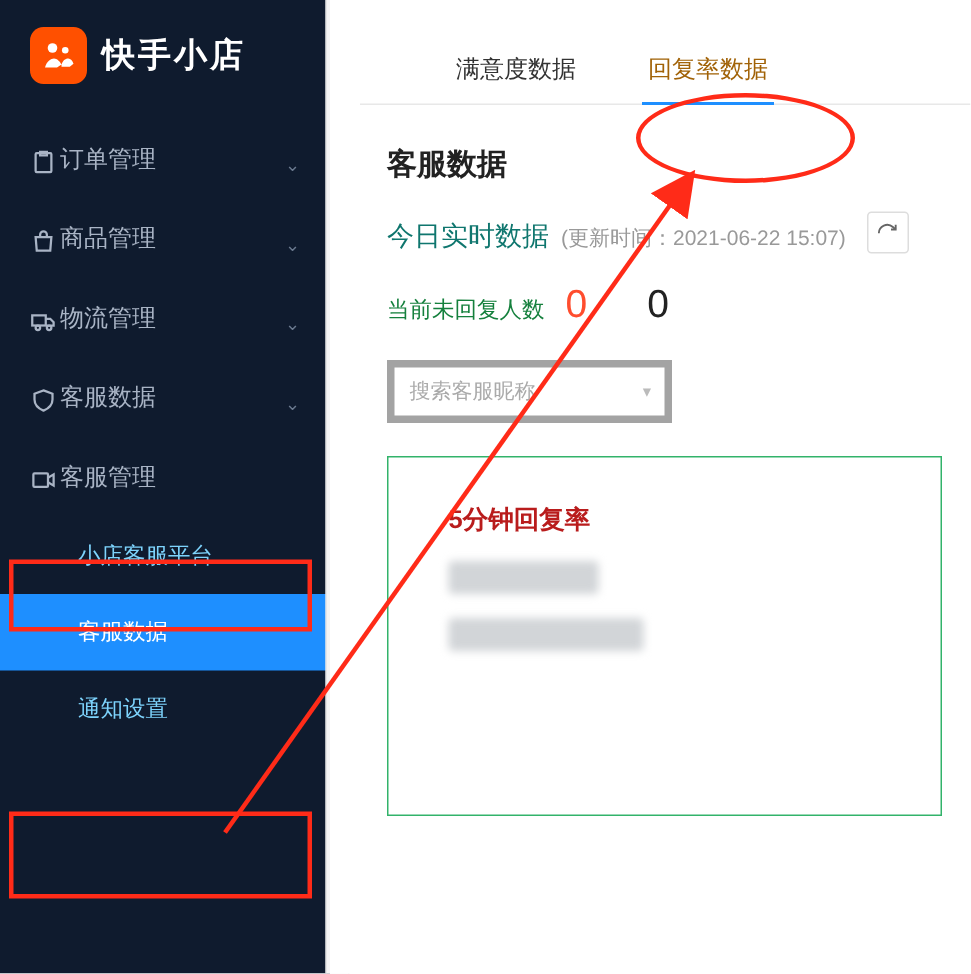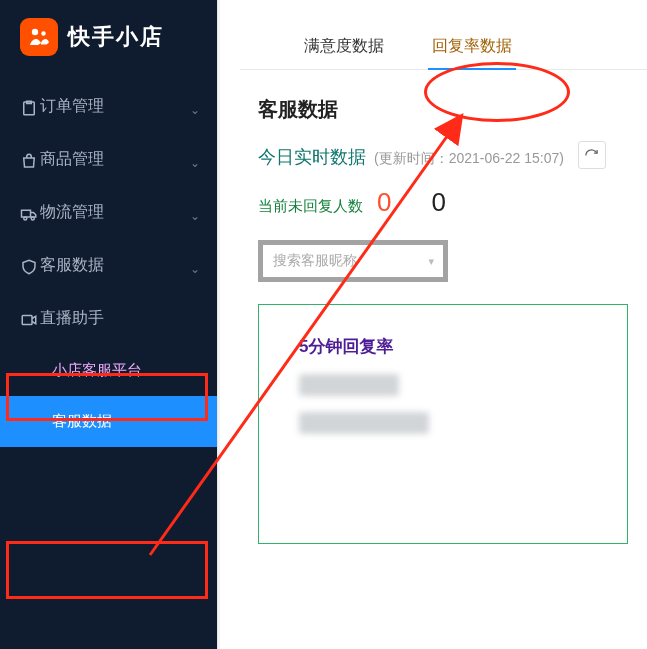--- a/index.html
+++ b/index.html
@@ -9,21 +9,21 @@
     .logo { display: flex; align-items: center; padding: 18px 20px 24px 20px; gap: 10px; }
     .logo-icon { width: 38px; height: 38px; background: #ff5000; border-radius: 9px; display: flex; align-items: center; justify-content: center; position: relative; }
     .logo-icon svg { width: 24px; height: 24px; }
     .logo-text { font-size: 22px; font-weight: 600; letter-spacing: 2px; }
     .nav { flex: 1; }
     .nav-item { display: flex; align-items: flex-end; padding: 16px 20px; color: #a9b4c5; font-size: 16px; cursor: pointer; gap: 2px; position: relative; }
     .nav-item .icon { width: 18px; height: 18px; display: flex; align-items: center; justify-content: center; flex-shrink: 0; }
     .nav-item .chev { margin-left: auto; font-size: 12px; color: #6b7a8f; }
     .nav-item.expanded { color: #fff; font-weight: 600; }
     .nav-item.expanded .chev { color: #fff; }
-    .sub-item { padding: 16px 20px 16px 52px; color: #f0abfc; font-size: 15px; cursor: pointer; }
+    .sub-item { padding: 16px 20px 16px 52px; color: #7dd3fc; font-size: 15px; cursor: pointer; }
     .sub-item.active { background: #1e8fff; color: #fff; }
     .main { flex: 1; background: #fff; position: relative; padding: 0 0 0 20px; }
     .tabs { display: flex; gap: 40px; padding: 28px 30px 0 60px; border-bottom: 1px solid #e8e8e8; }
     .tab { padding: 8px 4px 12px 4px; font-size: 16px; color: #333; cursor: pointer; position: relative; }
     .tab.active { color: #a16207; }
     .tab.active::after { content: ""; position: absolute; bottom: -1px; left: 0; right: 0; height: 2px; background: #1e8fff; }
     .section-title { font-size: 20px; font-weight: 600; color: #222; padding: 26px 0 18px 18px; }
     .realtime { padding: 0 0 18px 18px; }
     .rt-line { display: flex; align-items: baseline; gap: 8px; }
     .rt-title { font-size: 18px; color: #0f766e; }
@@ -31,21 +31,21 @@
     .refresh { width: 28px; height: 28px; border: 1px solid #ddd; border-radius: 3px; display: inline-flex; align-items: center; justify-content: center; color: #666; cursor: pointer; margin-left: 6px; }
     .metrics { display: flex; gap: 40px; padding: 0 0 22px 18px; }
     .metric { display: flex; align-items: baseline; gap: 14px; }
     .metric-label { font-size: 15px; color: #15803d; }
     .metric-value { font-size: 26px; color: #222; }
     .metric-value.alert { color: #ff4d2e; }
     .search-wrap { padding: 0 0 22px 18px; }
     .search { width: 190px; border: 5px solid #a3a3a3; padding: 7px 28px 7px 10px; font-size: 14px; color: #aaa; background: #fff; position: relative; display: inline-block; }
     .search .chev-d { position: absolute; right: 9px; top: 50%; transform: translateY(-50%); color: #bbb; font-size: 11px; }
     .card { margin: 0 0 0 18px; border: 1px solid #32b36a; padding: 30px 40px; width: 370px; height: 240px; }
-    .card-title { font-size: 17px; font-weight: 600; color: #4c1d95; margin-bottom: 12px; }
+    .card-title { font-size: 17px; font-weight: 600; color: #b91c1c; margin-bottom: 12px; }
     .blur { width: 100px; height: 22px; background: #d2d5d8; border-radius: 3px; filter: blur(3px); margin: 16px 0; }
     .sidebar-scroll { position: absolute; left: 217px; top: 0; bottom: 0; width: 16px; background: #f4f4f4; border-left: 1px solid #e6e6e6; border-right: 1px solid #e6e6e6; }
     .sidebar-thumb { position: absolute; left: 2px; right: 2px; top: 190px; height: 300px; background: #c8c8c8; border-radius: 6px; }
     .anno { position: absolute; pointer-events: none; }
     .box-red { border: 3px solid #ff2b18; }
     .ellipse-red { border: 3px solid #ff2b18; border-radius: 50%; }
     .arrow-svg { position: absolute; left: 0; top: 0; width: 647px; height: 649px; pointer-events: none; }
   </style>
 </head>
 <body>
@@ -104,24 +104,25 @@
         <span>客服数据</span>
         <span class="chev">⌄</span>
       </div>
       <div class="nav-item">
         <span class="icon">
             <svg width="18" height="18" viewBox="0 0 24 24" fill="none" stroke="currentColor" stroke-width="2">
               <rect x="3" y="6" width="13" height="12" rx="1"></rect>
               <path d="M16 10l5-3v10l-5-3"></path>
             </svg>
           </span>
-        <span>直播助手</span>
+        <span>客服管理</span>
       </div>
       <div class="sub-item"><span>小店客服平台</span></div>
       <div class="sub-item active"><span>客服数据</span></div>
+      <div class="sub-item"><span>通知设置</span></div>
     </nav>
   </aside>
 
   <div class="sidebar-scroll">
     <div class="sidebar-thumb"></div>
   </div>
 
   <main class="main">
     <div class="tabs">
       <div class="tab"><span>满意度数据</span></div>

